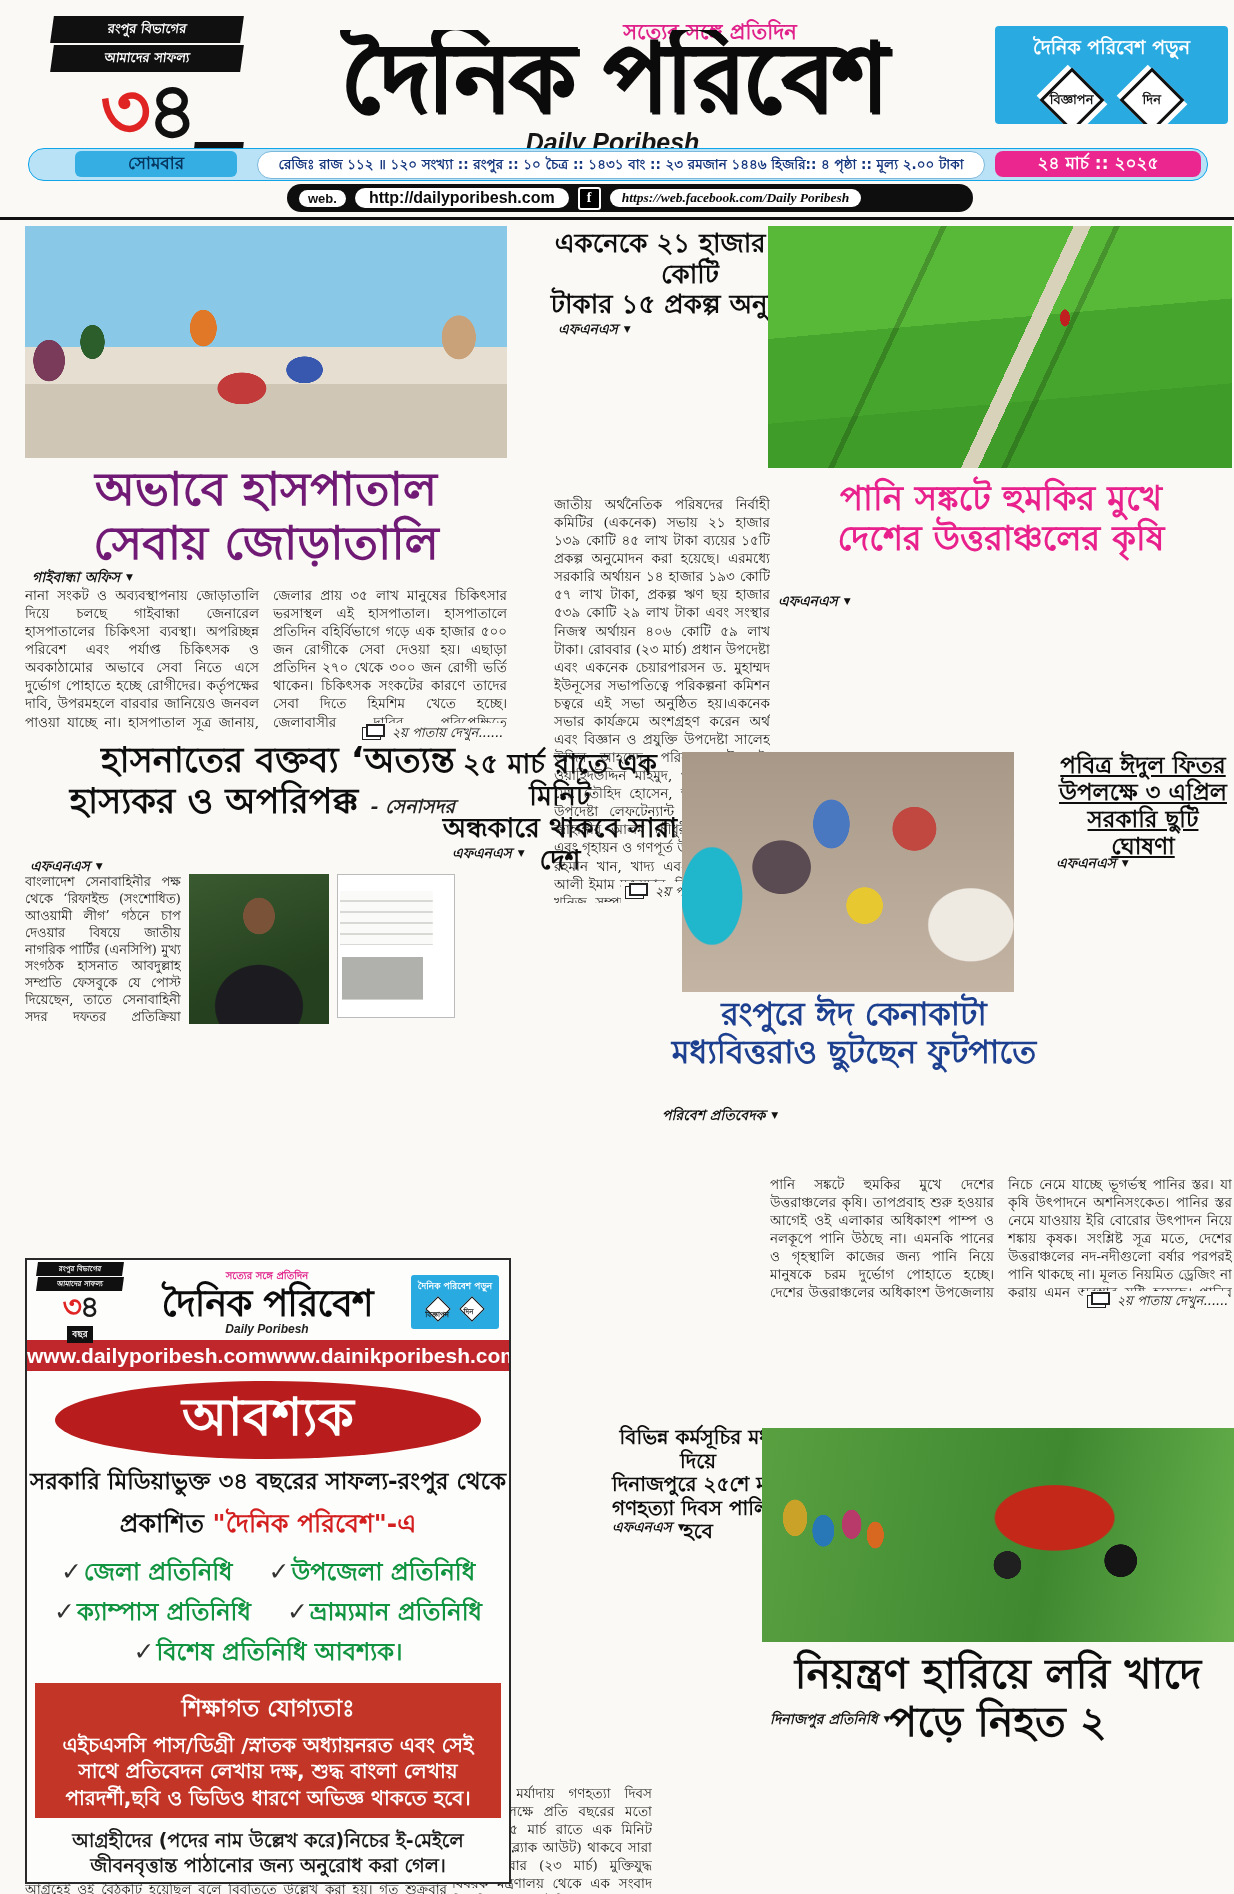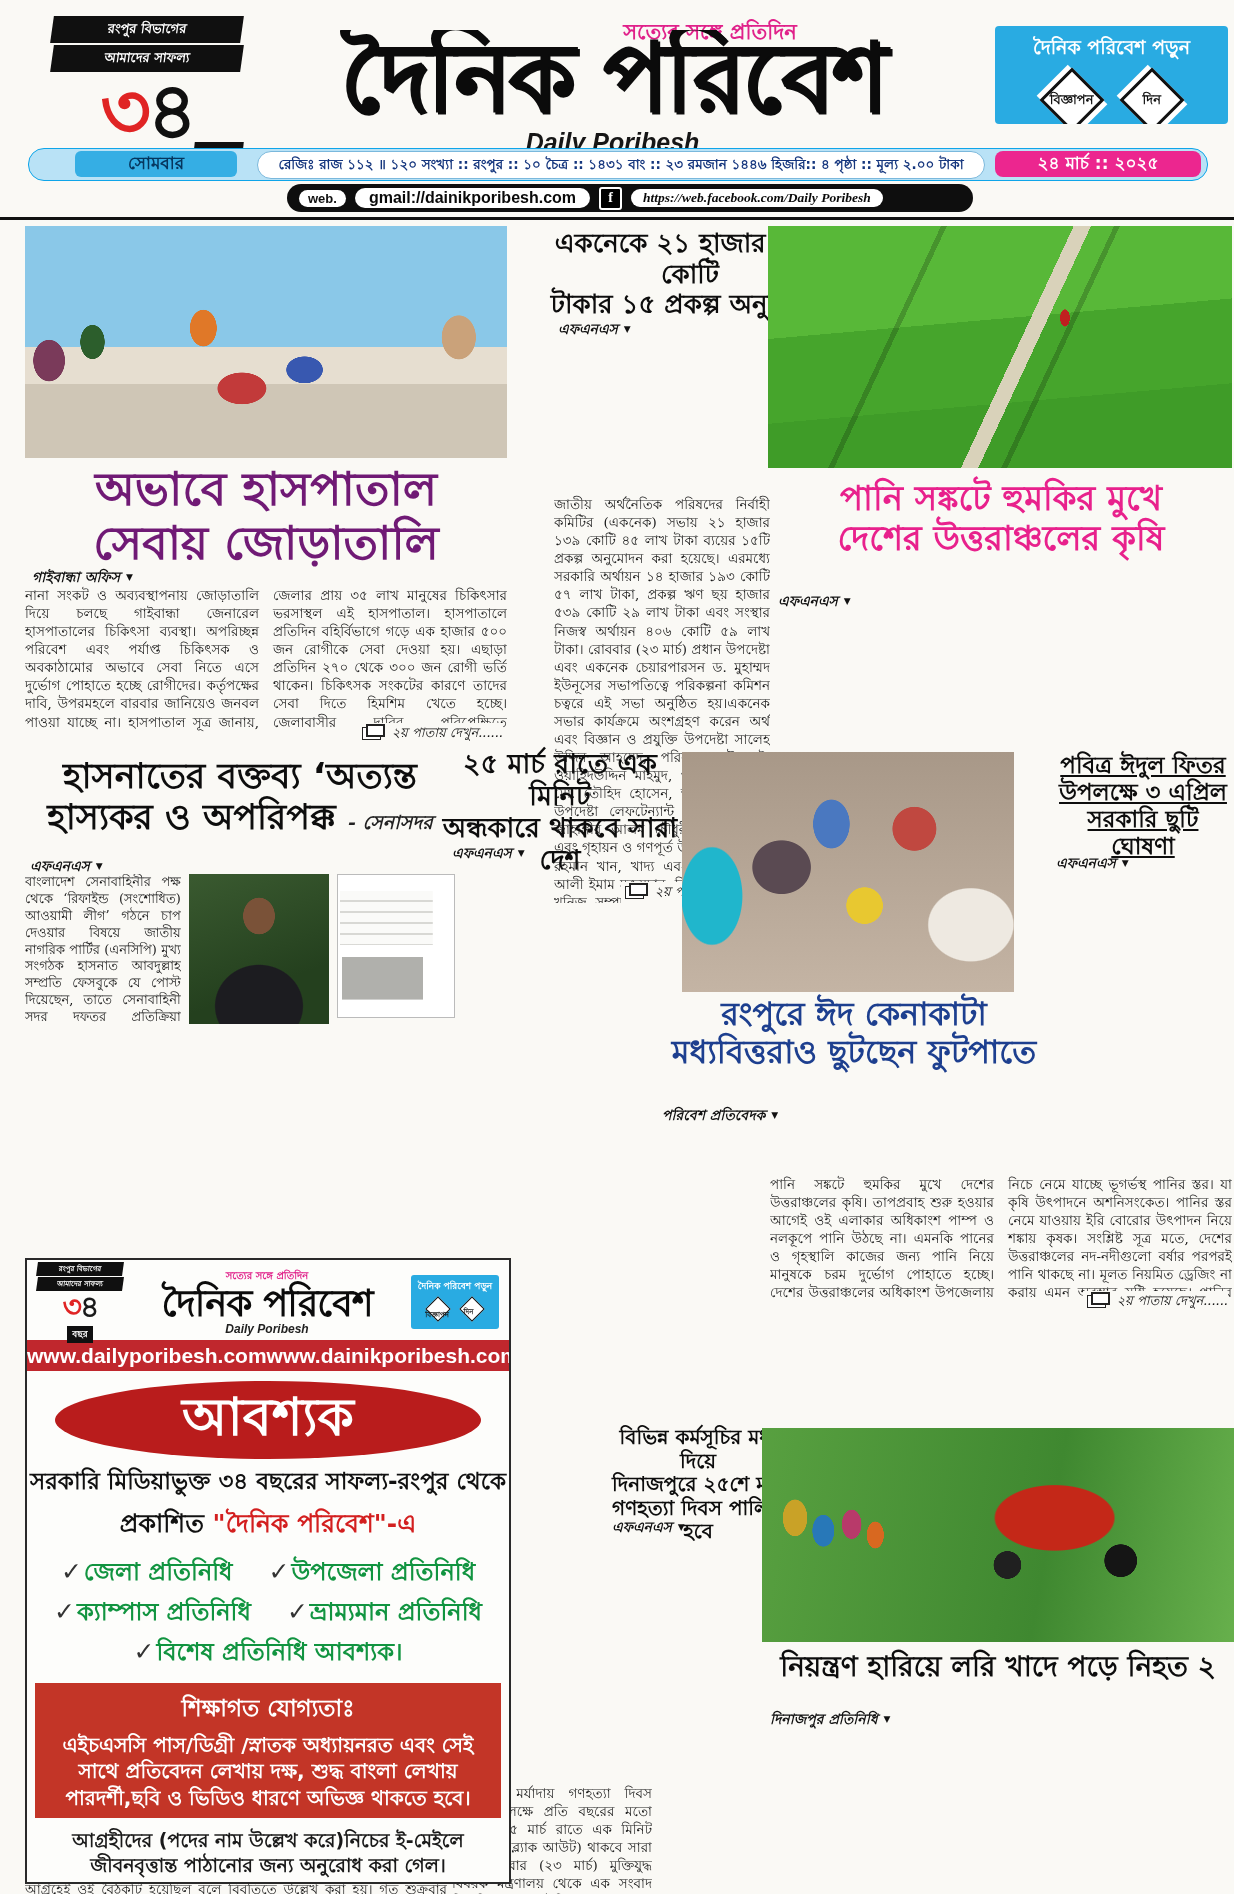--- a/index.html
+++ b/index.html
@@ -160,21 +160,21 @@
   </div>
 
   <div class="abs info-bar" style="left:28px;top:148px;width:1178px;height:31px;">
     <div class="day-box">সোমবার</div>
     <div class="reg-pill">রেজিঃ রাজ ১১২ ॥ ১২০ সংখ্যা :: রংপুর :: ১০ চৈত্র :: ১৪৩১ বাং :: ২৩ রমজান ১৪৪৬ হিজরি:: ৪ পৃষ্ঠা :: মূল্য ২.০০ টাকা</div>
     <div class="date-box">২৪ মার্চ :: ২০২৫</div>
   </div>
 
   <div class="abs web-bar" style="left:287px;top:184px;width:662px;height:28px;">
     <span class="web-label">web.</span>
-    <span class="site-pill">gmail://dainikporibesh.com</span>
+    <span class="site-pill">http://dailyporibesh.com</span>
     <span class="f-icon">f</span>
     <span class="fb-pill">https://web.facebook.com/Daily Poribesh</span>
   </div>
   <div class="abs top-rule" style="left:0;top:217px;width:1234px;height:3px;"></div>
 
   <div class="abs photo ph-hospital" style="left:25px;top:226px;width:482px;height:232px;"></div>
   <h1 class="abs hl hl-red pre" style="left:25px;top:462px;width:482px;font-size:46px;">অভাবে হাসপাতাল
 সেবায় জোড়াতালি</h1>
   <div class="abs byline" style="left:32px;top:566px;">
     <span>গাইবান্ধা অফিস</span><span class="tri">▼</span>
@@ -198,21 +198,21 @@
   <h2 class="abs hl hl-mag pre" style="left:770px;top:478px;width:462px;font-size:34px;">পানি সঙ্কটে হুমকির মুখে
 দেশের উত্তরাঞ্চলের কৃষি</h2>
   <div class="abs byline" style="left:778px;top:590px;">
     <span>এফএনএস</span><span class="tri">▼</span>
   </div>
   <div class="abs body-txt cols2" style="left:770px;top:609px;width:462px;height:137px;">
     <span>পানি সঙ্কটে হুমকির মুখে দেশের উত্তরাঞ্চলের কৃষি। তাপপ্রবাহ শুরু হওয়ার আগেই ওই এলাকার অধিকাংশ পাম্প ও নলকূপে পানি উঠছে না। এমনকি পানের ও গৃহস্থালি কাজের জন্য পানি নিয়ে মানুষকে চরম দুর্ভোগ পোহাতে হচ্ছে। দেশের উত্তরাঞ্চলের অধিকাংশ উপজেলায় নিচে নেমে যাচ্ছে ভূগর্ভস্থ পানির স্তর। যা কৃষি উৎপাদনে অশনিসংকেত। পানির স্তর নেমে যাওয়ায় ইরি বোরোর উৎপাদন নিয়ে শঙ্কায় কৃষক। সংশ্লিষ্ট সূত্র মতে, দেশের উত্তরাঞ্চলের নদ-নদীগুলো বর্ষার পরপরই পানি থাকছে না। মূলত নিয়মিত ড্রেজিং না করায় এমন অবস্থার সৃষ্টি হয়েছে। পানির সংকটে সিরাজগঞ্জ, নাটোর, পাবনা, রাজশাহী, চাঁপাইনবাবগঞ্জ, নওগাঁ, জয়পুরহাট, গাইবান্ধা, দিনাজপুরসহ অনেক জেলায় চৌচির হয়ে যাচ্ছে ফসলি জমি, মাঠঘাট। দ্রুত শুকিয়ে যাচ্ছে নদনদী, খালবিল, পুকুরের পানি। আর পদ্মার বুকজুড়ে এখন ধু-ধু বালুচর। অববাহিকায় বৃষ্টিপাতের পরিমাণও কমেছে। তার সাথে ওই অঞ্চলের তাপমাত্রা বেড়েছে।</span>
     <span class="cont"><span class="cont-icon"></span><span>২য় পাতায় দেখুন......</span></span>
   </div>
 
-  <h2 class="abs hl hl-blk" style="left:25px;top:756px;width:430px;font-size:35px;text-align:center;">
+  <h2 class="abs hl hl-blk" style="left:25px;top:740px;width:430px;font-size:35px;text-align:right;">
     <span class="pre">হাসনাতের বক্তব্য ‘অত্যন্ত
 হাস্যকর ও অপরিপক্ক</span>
     <span class="attr">- সেনাসদর</span>
   </h2>
   <div class="abs byline" style="left:30px;top:855px;">
     <span>এফএনএস</span><span class="tri">▼</span>
   </div>
   <div class="abs media-row" style="left:25px;top:874px;width:430px;height:150px;">
     <div class="lead-col" style="width:158px;height:150px;">বাংলাদেশ সেনাবাহিনীর পক্ষ থেকে ‘রিফাইন্ড (সংশোধিত) আওয়ামী লীগ’ গঠনে চাপ দেওয়ার বিষয়ে জাতীয় নাগরিক পার্টির (এনসিপি) মুখ্য সংগঠক হাসনাত আবদুল্লাহ সম্প্রতি ফেসবুকে যে পোস্ট দিয়েছেন, তাতে সেনাবাহিনী সদর দফতর প্রতিক্রিয়া জানিয়েছে বলে</div>
     <div class="photo ph-portrait" style="width:142px;height:150px;"></div>
@@ -245,21 +245,21 @@
   </div>
 
   <h2 class="abs hl hl-blk pre" style="left:608px;top:1426px;width:180px;font-size:20px;">বিভিন্ন কর্মসূচির মধ্য দিয়ে
 দিনাজপুরে ২৫শে মার্চ
 গণহত্যা দিবস পালিত হবে</h2>
   <div class="abs byline" style="left:612px;top:1516px;">
     <span>এফএনএস</span><span class="tri">▼</span>
   </div>
 
   <div class="abs photo ph-truck" style="left:762px;top:1428px;width:472px;height:214px;"></div>
-  <h2 class="abs hl hl-blk" style="left:762px;top:1650px;width:472px;font-size:28px;text-align:center;">নিয়ন্ত্রণ হারিয়ে লরি খাদে পড়ে নিহত ২</h2>
+  <h2 class="abs hl hl-blk" style="left:762px;top:1650px;width:472px;font-size:41px;text-align:center;">নিয়ন্ত্রণ হারিয়ে লরি খাদে পড়ে নিহত ২</h2>
   <div class="abs byline" style="left:770px;top:1708px;">
     <span>দিনাজপুর প্রতিনিধি</span><span class="tri">▼</span>
   </div>
 
   <div class="abs ad-box" style="left:25px;top:1258px;width:482px;height:622px;">
     <div class="ad-mini">
       <div class="ad-mini-anniv">
         <div class="rib">রংপুর বিভাগের</div>
         <div class="rib">আমাদের সাফল্য</div>
         <span class="ad-mini-num"><span style="color:#e02424;">৩</span>৪</span><br>

